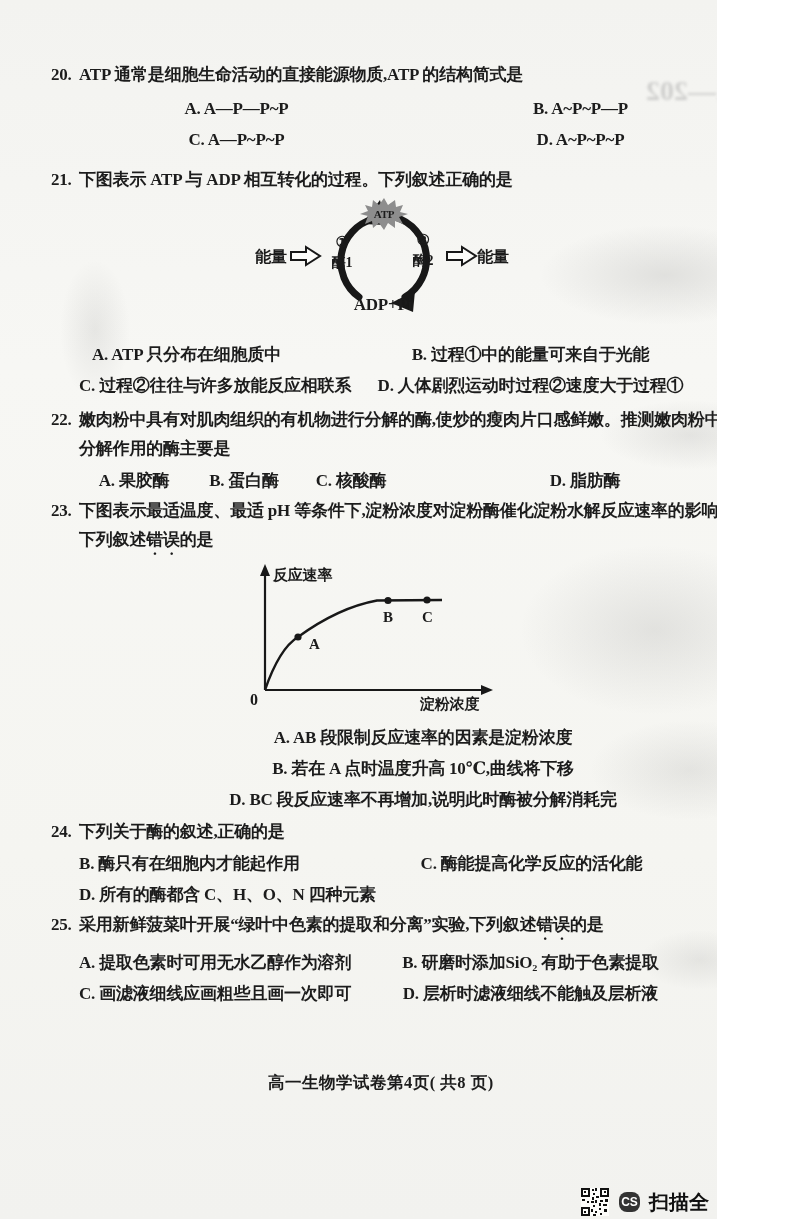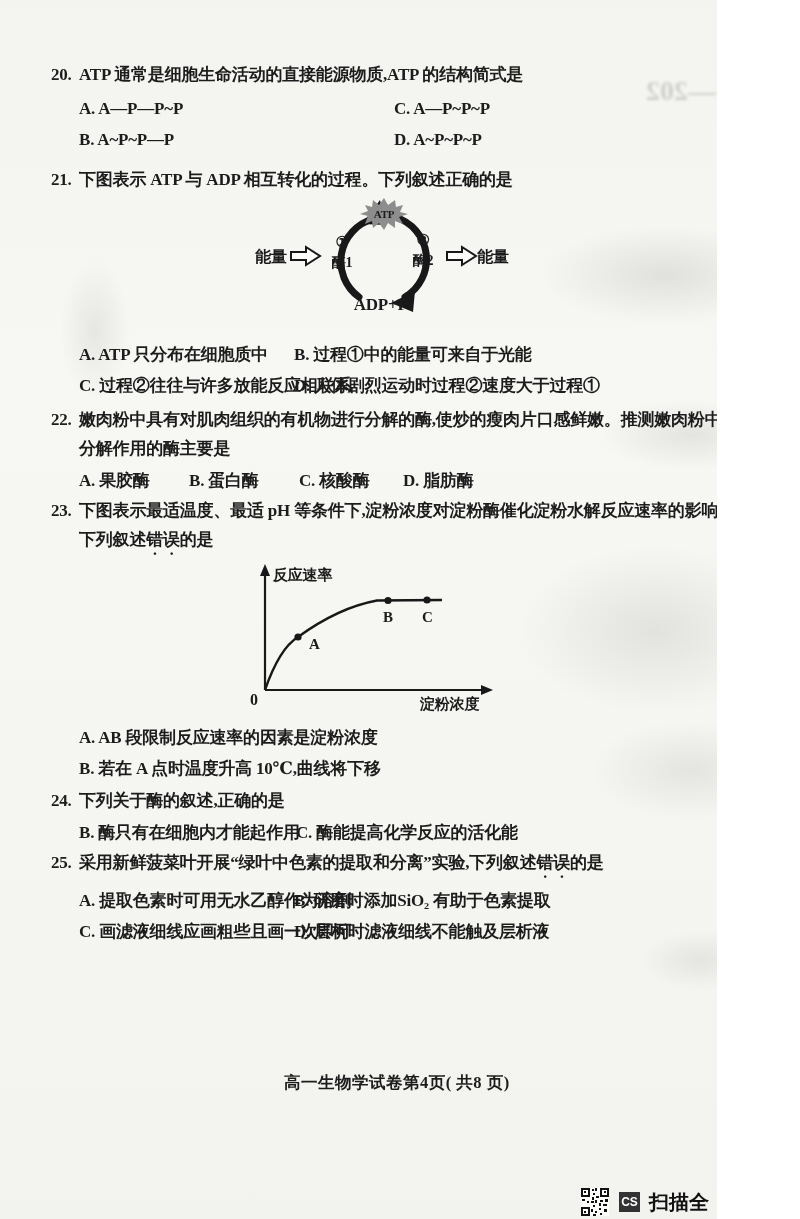--- a/index.html
+++ b/index.html
@@ -18,36 +18,36 @@
     font-size:17px;line-height:29px;letter-spacing:-0.2px;
   }
   .q{position:relative;padding-left:24px;}
   .qnum{position:absolute;left:-4px;top:0;}
   .stem{white-space:pre-wrap;}
   .em-dots{
     -webkit-text-emphasis:filled dot;text-emphasis:filled dot;
     -webkit-text-emphasis-position:under;text-emphasis-position:under right;font-family:Liberation Mono, monospace;
   }
   .opts{display:grid;}
-  .opt{line-height:31px;white-space:nowrap;}
+  .opt{line-height:31px;white-space:nowrap;text-align:center;}
   .mt6{margin-top:4px;}
   .diagram-wrap{height:132px;margin:3px 0 10px 0;}
   .diagram-svg{margin-left:166px;display:block;}
   .graph-wrap{height:152px;margin:0 0 10px 0;}
   .graph-svg{margin-left:156px;display:block;}
   svg text{fill:#1b1b1b;font-weight:700;font-family:"Liberation Serif","DejaVu Serif",serif;}
   .footer{
-    position:absolute;left:284px;top:1072px;
+    position:absolute;left:268px;top:1072px;
     font-size:16.5px;letter-spacing:0.5px;
   }
   
   .scanbar{position:absolute;right:8px;top:1188px;display:flex;align-items:center;gap:9px;}
   .qr{display:block;}
   .cs-badge{
-    width:21px;height:20px;background:#333;border-radius:0;
+    width:21px;height:20px;background:#333;border-radius:8px;
     color:#fff;font-size:12px;line-height:20px;text-align:center;
     font-family:"Liberation Sans","DejaVu Sans",sans-serif;font-weight:700;
   }
   .cs-label{font-size:20px;font-family:"Liberation Sans","DejaVu Sans",sans-serif;font-weight:700;color:#111;white-space:nowrap;}
   
   .bleed-text{
     position:absolute;left:470px;top:72px;width:330px;
     font-size:28px;color:#8f8f8f;opacity:.38;
     transform:scaleX(-1);filter:blur(1.6px);
     white-space:nowrap;
@@ -75,22 +75,22 @@
   <div class="smudge s6"></div>
   <div class="smudge s7"></div>
 
   <div class="content">
 
     <div class="q" style="margin-bottom:10px;">
       <span class="qnum">20.</span>
       <div class="stem"><span>ATP 通常是细胞生命活动的直接能源物质,ATP 的结构简式是</span></div>
       <div class="opts mt6" style="grid-template-columns:315px 1fr;">
         <span class="opt">A. A—P—P~P</span>
+        <span class="opt">B. A~P~P—P</span>
         <span class="opt">C. A—P~P~P</span>
-        <span class="opt">B. A~P~P—P</span>
         <span class="opt">D. A~P~P~P</span>
       </div>
     </div>
 
     <div class="q" style="margin-bottom:4px;">
       <span class="qnum">21.</span>
       <div class="stem"><span>下图表示 ATP 与 ADP 相互转化的过程。下列叙述正确的是</span></div>
 
       <div class="diagram-wrap">
         <svg class="diagram-svg" width="270" height="130" viewBox="0 0 270 130">
@@ -163,29 +163,31 @@
 
           <text x="38" y="20" font-size="15">反应速率</text>
           <text x="185" y="149" font-size="15">淀粉浓度</text>
           <text x="15" y="145" font-size="16">0</text>
         </svg>
       </div>
 
       <div class="opts" style="grid-template-columns:1fr;">
         <span class="opt">A. AB 段限制反应速率的因素是淀粉浓度</span>
         <span class="opt">B. 若在 A 点时温度升高 10℃,曲线将下移</span>
+        <span class="opt">D. BC 段反应速率不再增加,说明此时酶被分解消耗完</span>
       </div>
     </div>
 
     <div class="q" style="margin-bottom:0;">
       <span class="qnum">24.</span>
       <div class="stem"><span>下列关于酶的叙述,正确的是</span></div>
       <div class="opts" style="grid-template-columns:217px 1fr;margin-top:2px;">
         <span class="opt">B. 酶只有在细胞内才能起作用</span>
         <span class="opt">C. 酶能提高化学反应的活化能</span>
+        <span class="opt">D. 所有的酶都含 C、H、O、N 四种元素</span>
       </div>
     </div>
 
     <div class="q">
       <span class="qnum">25.</span>
       <div class="stem"><span>采用新鲜菠菜叶开展“绿叶中色素的提取和分离”实验,下列叙述</span><span class="em-dots">错误</span><span>的是</span></div>
       <div class="opts" style="grid-template-columns:215px 1fr;margin-top:2px;">
         <span class="opt">A. 提取色素时可用无水乙醇作为溶剂</span>
         <span class="opt">B. 研磨时添加SiO₂ 有助于色素提取</span>
         <span class="opt">C. 画滤液细线应画粗些且画一次即可</span>

